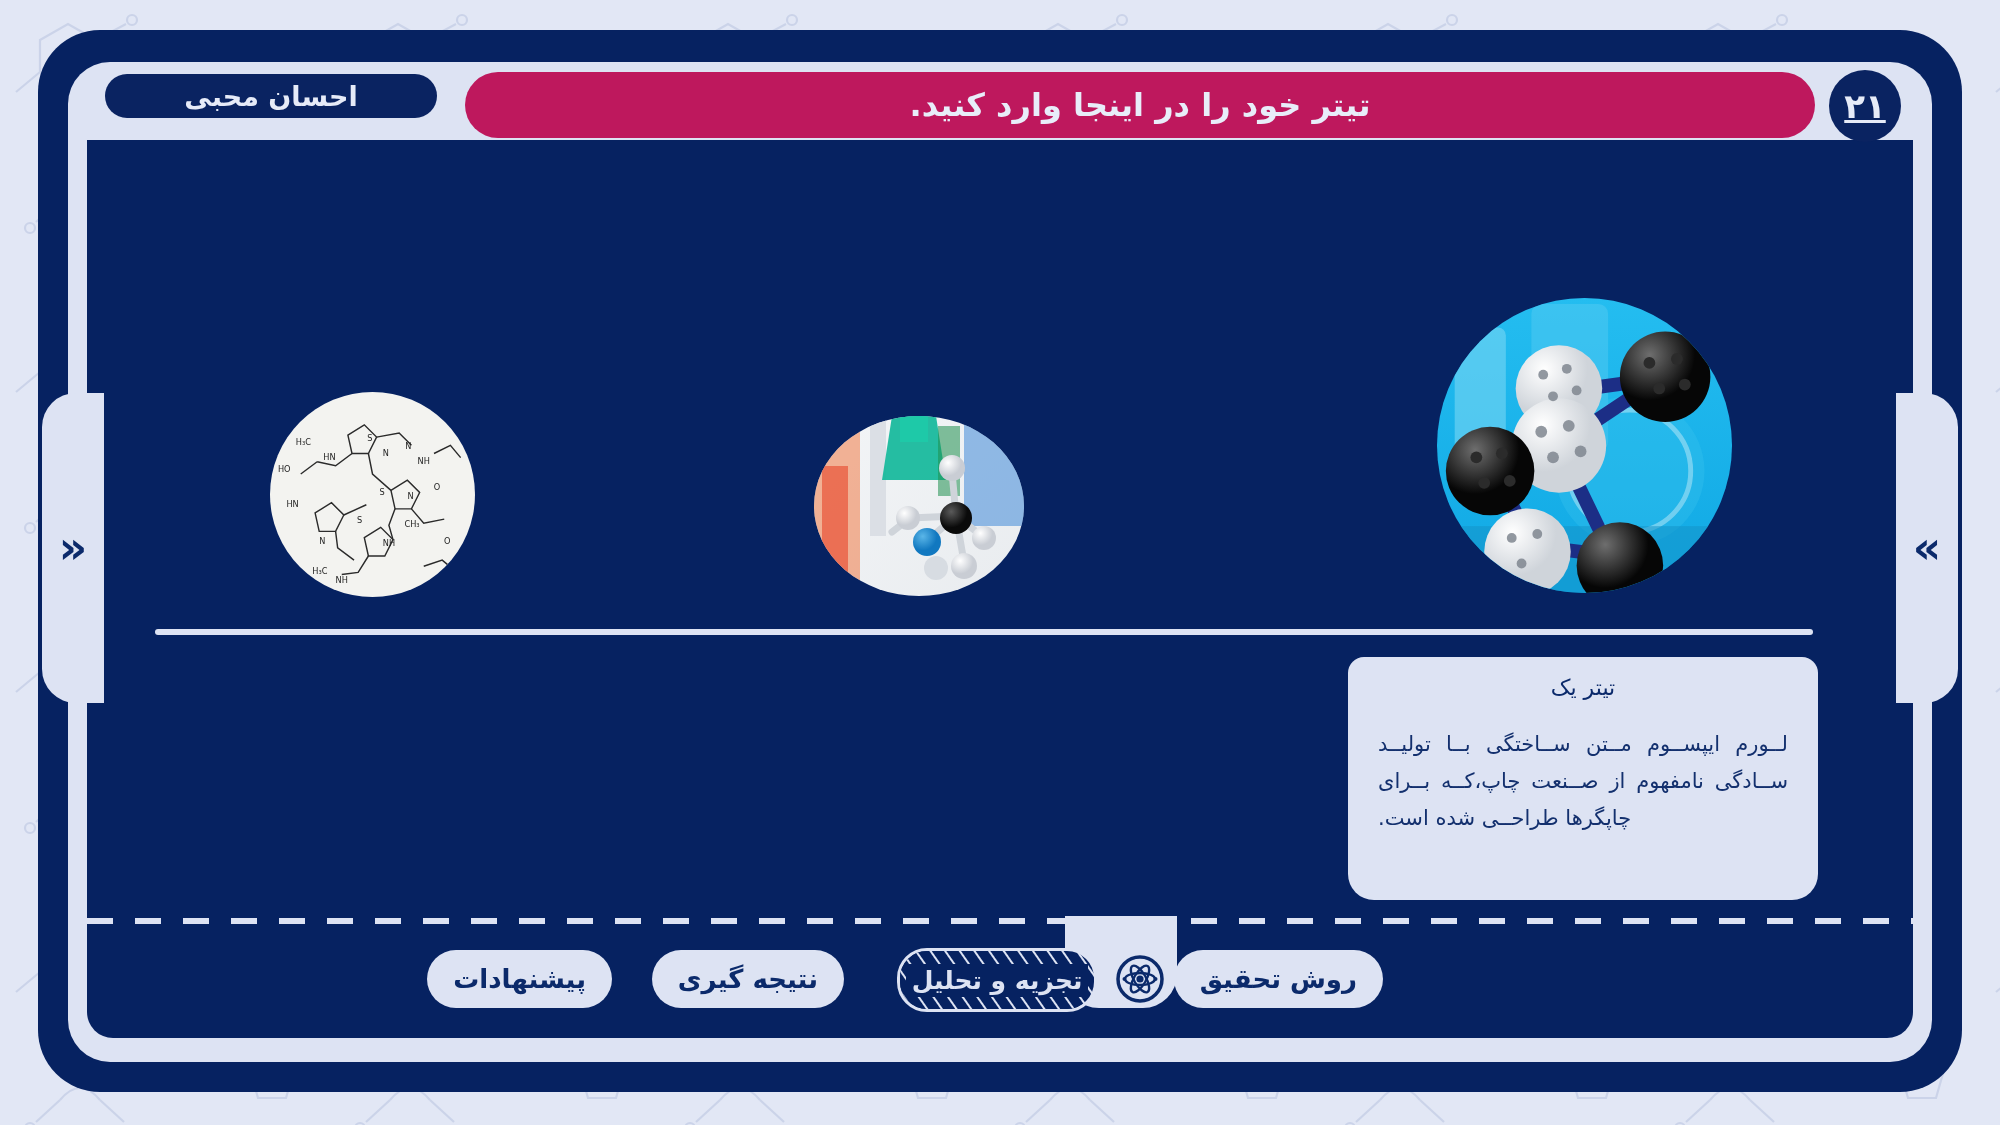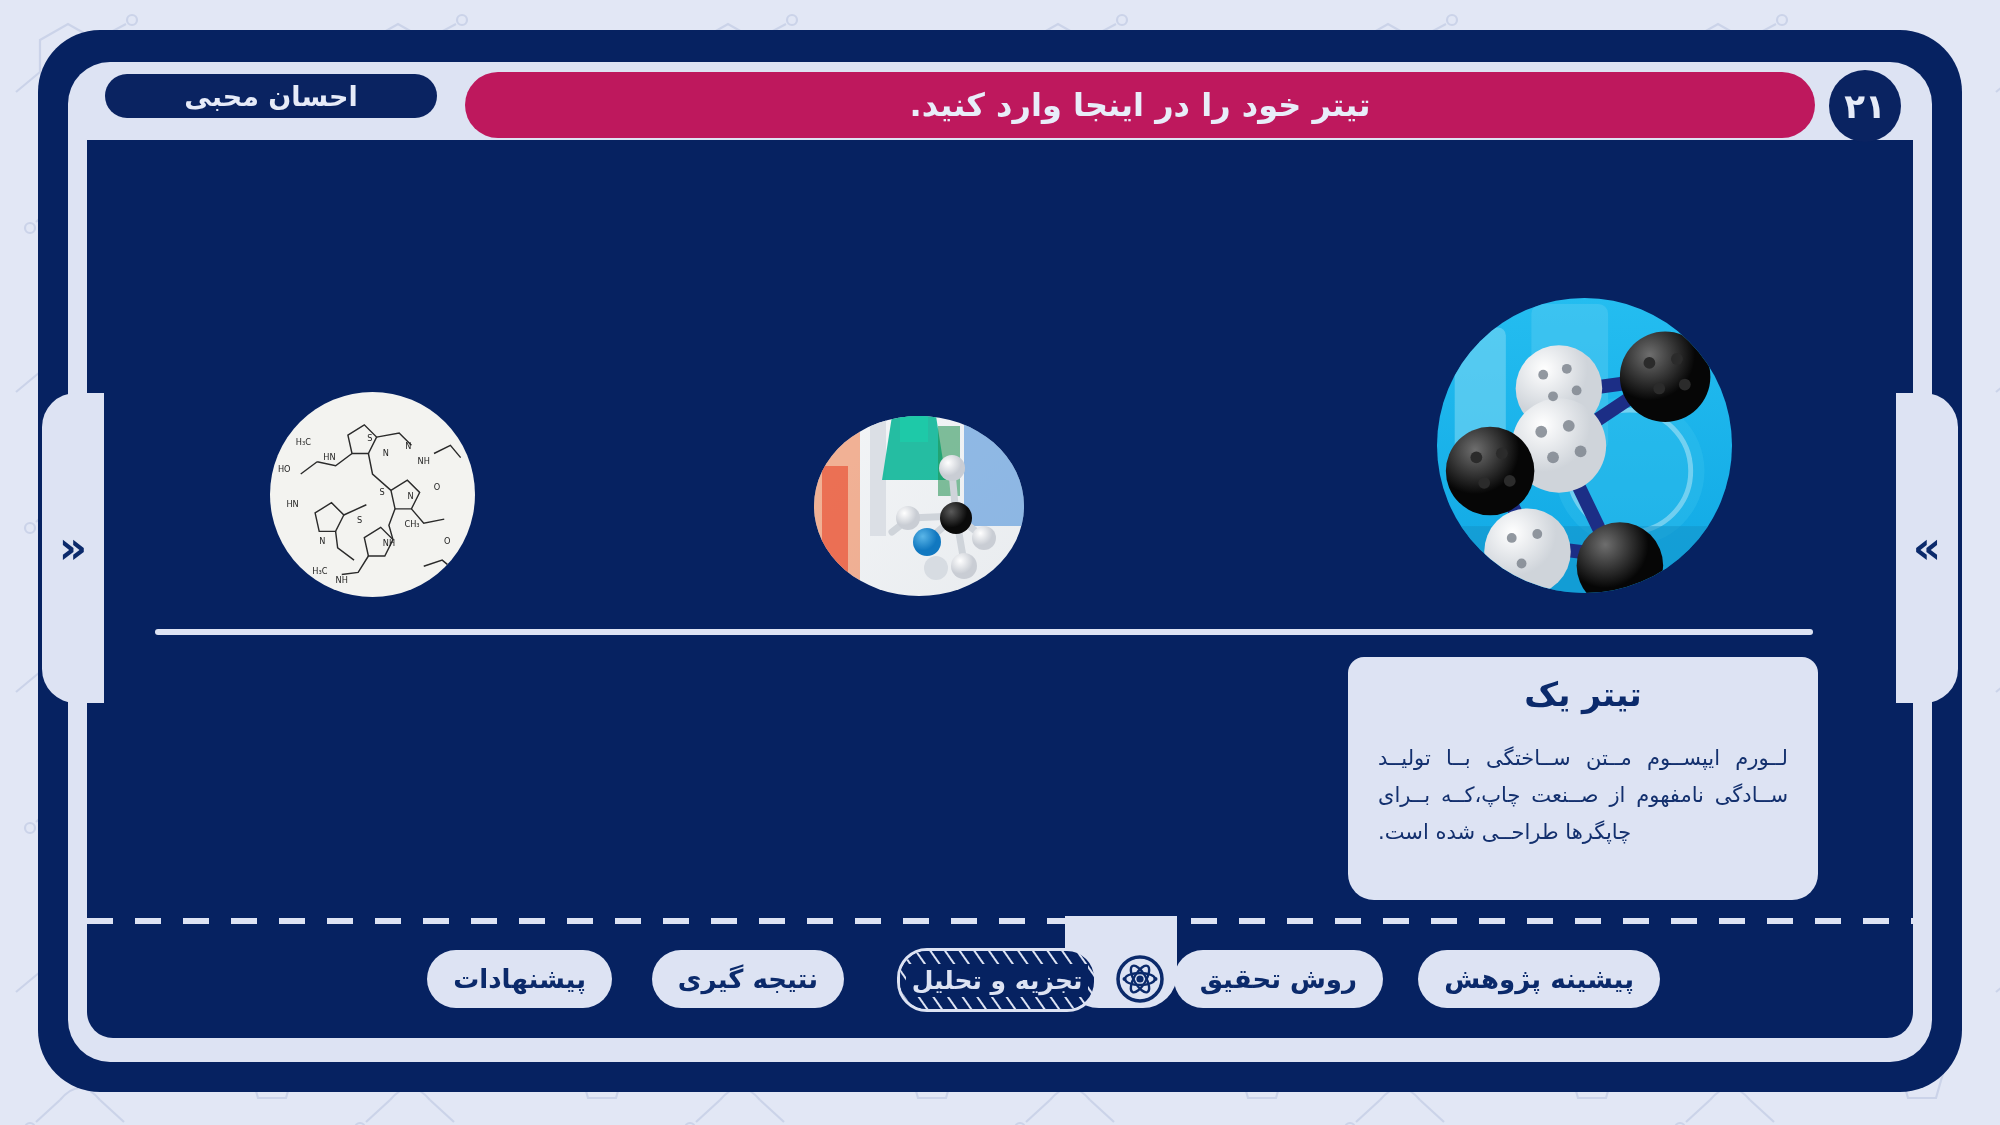--- a/index.html
+++ b/index.html
@@ -63,21 +63,21 @@
   }
   .title-bar span{
     color:#e8edf9;font-size:32px;font-weight:600;
   }
   .page-circle{
     position:absolute;left:1742px;top:8px;width:72px;height:72px;
     background:#0a2361;border-radius:50%;
     display:flex;align-items:center;justify-content:center;
   }
   .page-circle span{
-    color:#e6ebf8;font-size:34px;font-weight:700;
+    color:#e6ebf8;font-size:34px;font-weight:700;text-decoration:underline;
   }
 
   
   .photo{
     position:absolute;border-radius:50%;overflow:hidden;z-index:4;
     background:#0b2a6b;
   }
   .photo svg{display:block;width:100%;height:100%;}
   .photo-sm{left:270px;top:392px;width:205px;height:205px;}
   .photo-md{left:814px;top:416px;width:210px;height:180px;}
@@ -89,21 +89,21 @@
     background:#dde3f3;border-radius:3px;z-index:4;
   }
 
   
   .text-card{
     position:absolute;left:1348px;top:657px;width:470px;height:243px;
     background:#dde3f3;border-radius:16px 16px 26px 26px;z-index:5;
     padding:18px 30px 0 30px;box-sizing:border-box;
   }
   .text-card h3{
-    margin:0 0 26px 0;color:#0b2a6b;font-size:33px;font-weight:700;
+    margin:0 0 26px 0;color:#0b2a6b;font-size:22px;font-weight:400;
     text-align:center;
   }
   .text-card p{
     margin:0;color:#13306e;font-size:21px;line-height:1.75;
     text-align:justify;text-align-last:left;direction:rtl;
   }
 
   
   .dashed{
     position:absolute;left:87px;top:918px;width:1826px;height:6px;z-index:4;
@@ -363,23 +363,20 @@
   <h3>تیتر یک</h3>
   <p>لــورم ایپســوم مــتن ســاختگی بــا تولیــد ســادگی نامفهوم از صــنعت چاپ،کــه بــرای چاپگرها طراحــی شده است.</p>
 </div>
 
 <svg class="dashed" viewBox="0 0 1826 6" preserveAspectRatio="none" xmlns="http://www.w3.org/2000/svg">
   <line x1="0" y1="3" x2="1826" y2="3" stroke="#dde3f3" stroke-width="6" stroke-dasharray="26 22"></line>
 </svg>
 
 <div class="tabbar">
 
-  <div class="tab tab-1">
-    <span>پیشینه پژوهش</span>
-  </div>
   <div class="tab tab-2">
     <span>روش تحقیق</span>
   </div>
 
   <div class="tab-active">
     <div class="active-notch"></div>
 
     <div class="active-pill">
       <svg class="hatch" viewBox="0 0 194 58" preserveAspectRatio="none" xmlns="http://www.w3.org/2000/svg">
         <defs>

